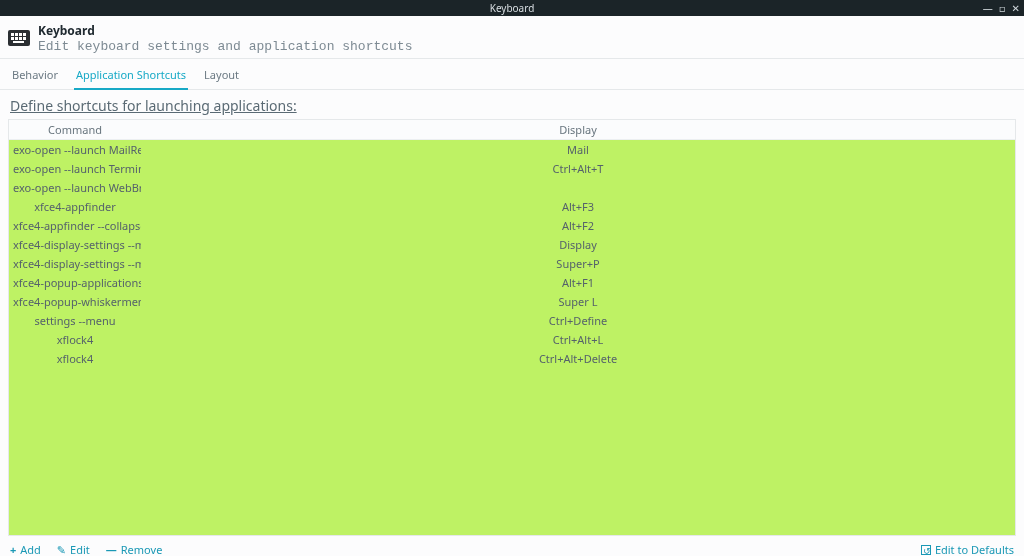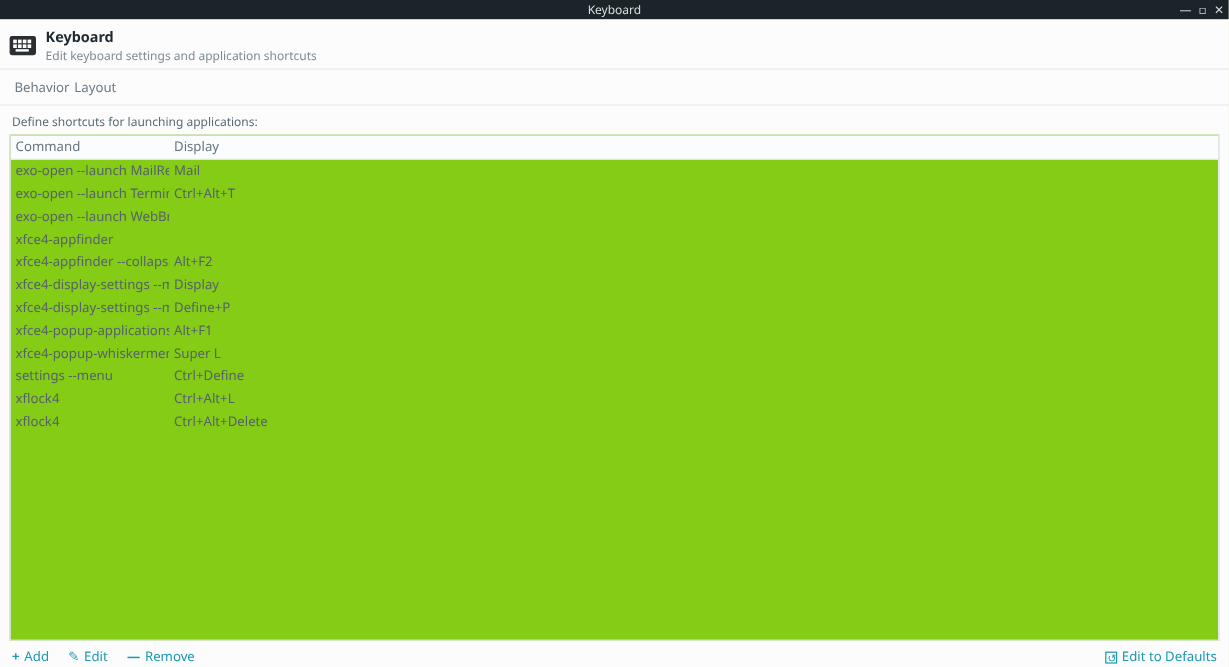--- a/index.html
+++ b/index.html
@@ -16,29 +16,29 @@
       linear-gradient(#fff,#fff) 5px 1px/3px 3px no-repeat,
       linear-gradient(#fff,#fff) 9px 1px/3px 3px no-repeat,
       linear-gradient(#fff,#fff) 13px 1px/3px 3px no-repeat,
       linear-gradient(#fff,#fff) 1px 5px/3px 3px no-repeat,
       linear-gradient(#fff,#fff) 5px 5px/3px 3px no-repeat,
       linear-gradient(#fff,#fff) 9px 5px/3px 3px no-repeat,
       linear-gradient(#fff,#fff) 13px 5px/3px 3px no-repeat,
       linear-gradient(#fff,#fff) 3px 9px/11px 2px no-repeat;
   }
   .header .titles .t1 { font-weight: 700; font-size: 12px; color: #202a31; }
-  .header .titles .t2 { font-size: 10px; color: #7d8a93; }
+  .header .titles .t2 { font-size: 13px; color: #7d8a93; font-family: Liberation Mono, monospace; }
 
-  .tabs { display: flex; padding: 4px 10px 0 10px; border-bottom: 1px solid #e5e8ea; }
+  .tabs { display: flex; gap: 14px; padding: 4px 10px 0 10px; border-bottom: 1px solid #e5e8ea; }
   .tab { padding: 4px 2px 6px 2px; color: #6c7a84; cursor: pointer; }
   .tab.active { color: #17a9c6; border-bottom: 2px solid #17a9c6; margin-bottom: -1px; }
 
   .content { padding: 4px 8px 0 8px; display: flex; flex-direction: column; height: calc(556px - 16px - 35px - 23px - 36px); }
-  .desc { font-size: 10px; color: #5a6a74; padding: 2px 2px 4px 2px; }
-  .table-wrap { flex: 1 1 auto; border: 1px solid #e5e8ea; background: #84cc16; overflow: hidden; display: flex; flex-direction: column; }
+  .desc { font-size: 14px; color: #5a6a74; padding: 2px 2px 4px 2px; text-decoration: underline; }
+  .table-wrap { flex: 1 1 auto; border: 1px solid #e5e8ea; background: #bef264; overflow: hidden; display: flex; flex-direction: column; text-align: center; }
   .thead, .row { display: flex; }
   .col-cmd { width: 132px; padding: 2px 4px; white-space: nowrap; overflow: hidden; }
   .col-sc  { flex: 1; padding: 2px 4px; white-space: nowrap; overflow: hidden; }
   .thead { color: #68757e; border-bottom: 1px solid #eceff1; background: #fbfcfd; }
   .tbody { flex: 1; overflow: auto; }
   .row { color: #55626b; cursor: pointer; }
   .row.selected { background: #1fb6d2; color: #fff; }
 
   .toolbar { display: flex; align-items: center; padding: 6px 10px; border-top: 0; }
   .toolbar .left { display: flex; gap: 16px; }
@@ -65,20 +65,21 @@
 <div class="header">
   <div class="kbd-icon"></div>
   <div class="titles">
     <div class="t1">Keyboard</div>
     <div class="t2">Edit keyboard settings and application shortcuts</div>
   </div>
 </div>
 
 <div class="tabs">
   <div class="tab">Behavior</div>
+  <div class="tab active">Application Shortcuts</div>
   <div class="tab">Layout</div>
 </div>
 
 <div class="content">
   <div class="desc">Define shortcuts for launching applications:</div>
   <div class="table-wrap">
     <div class="thead">
       <div class="col-cmd">Command</div>
       <div class="col-sc">Display</div>
     </div>
@@ -89,32 +90,33 @@
         </div>
         <div class="row">
           <div class="col-cmd">exo-open --launch TerminalEmulator</div>
           <div class="col-sc">Ctrl+Alt+T</div>
         </div>
         <div class="row">
           <div class="col-cmd">exo-open --launch WebBrowser</div>
         </div>
         <div class="row">
           <div class="col-cmd">xfce4-appfinder</div>
+          <div class="col-sc">Alt+F3</div>
         </div>
         <div class="row">
           <div class="col-cmd">xfce4-appfinder --collapsed</div>
           <div class="col-sc">Alt+F2</div>
         </div>
         <div class="row">
           <div class="col-cmd">xfce4-display-settings --minimal</div>
           <div class="col-sc">Display</div>
         </div>
         <div class="row">
           <div class="col-cmd">xfce4-display-settings --minimal</div>
-          <div class="col-sc">Define+P</div>
+          <div class="col-sc">Super+P</div>
         </div>
         <div class="row">
           <div class="col-cmd">xfce4-popup-applicationsmenu</div>
           <div class="col-sc">Alt+F1</div>
         </div>
         <div class="row">
           <div class="col-cmd">xfce4-popup-whiskermenu</div>
           <div class="col-sc">Super L</div>
         </div>
         <div class="row">

